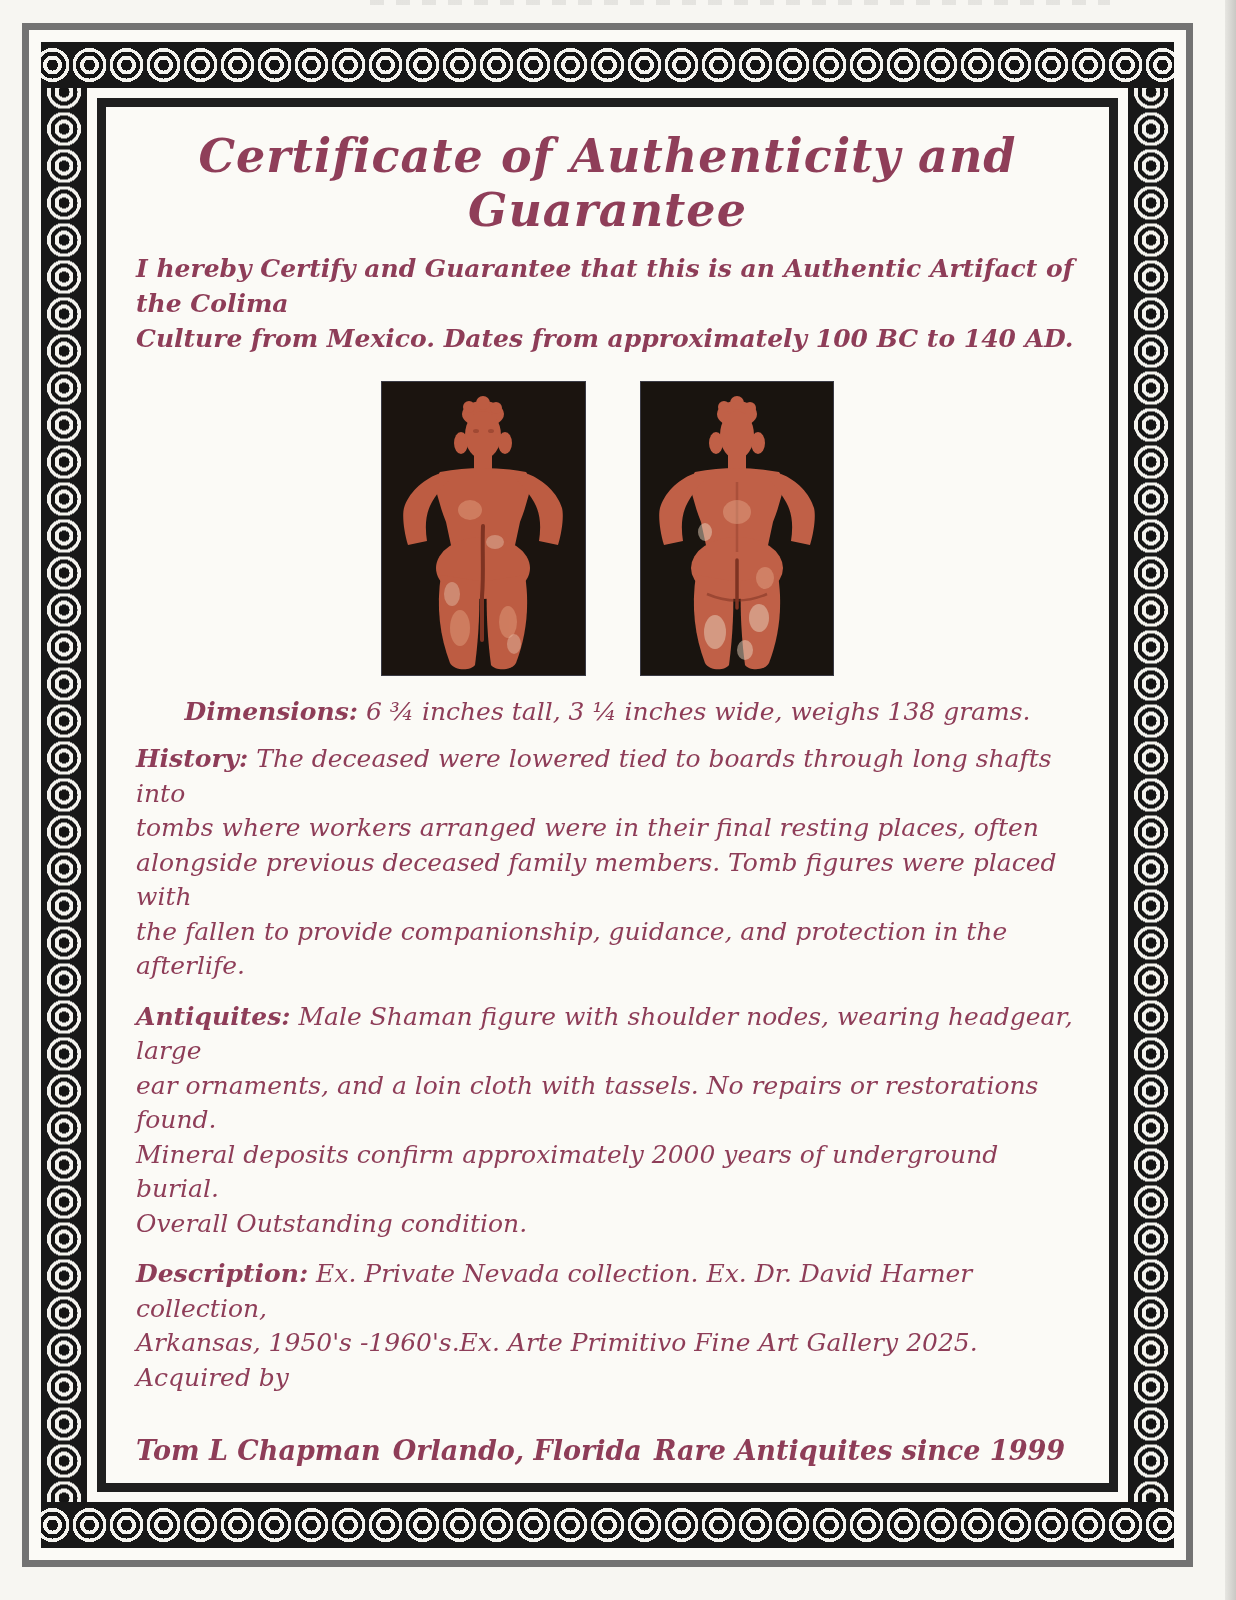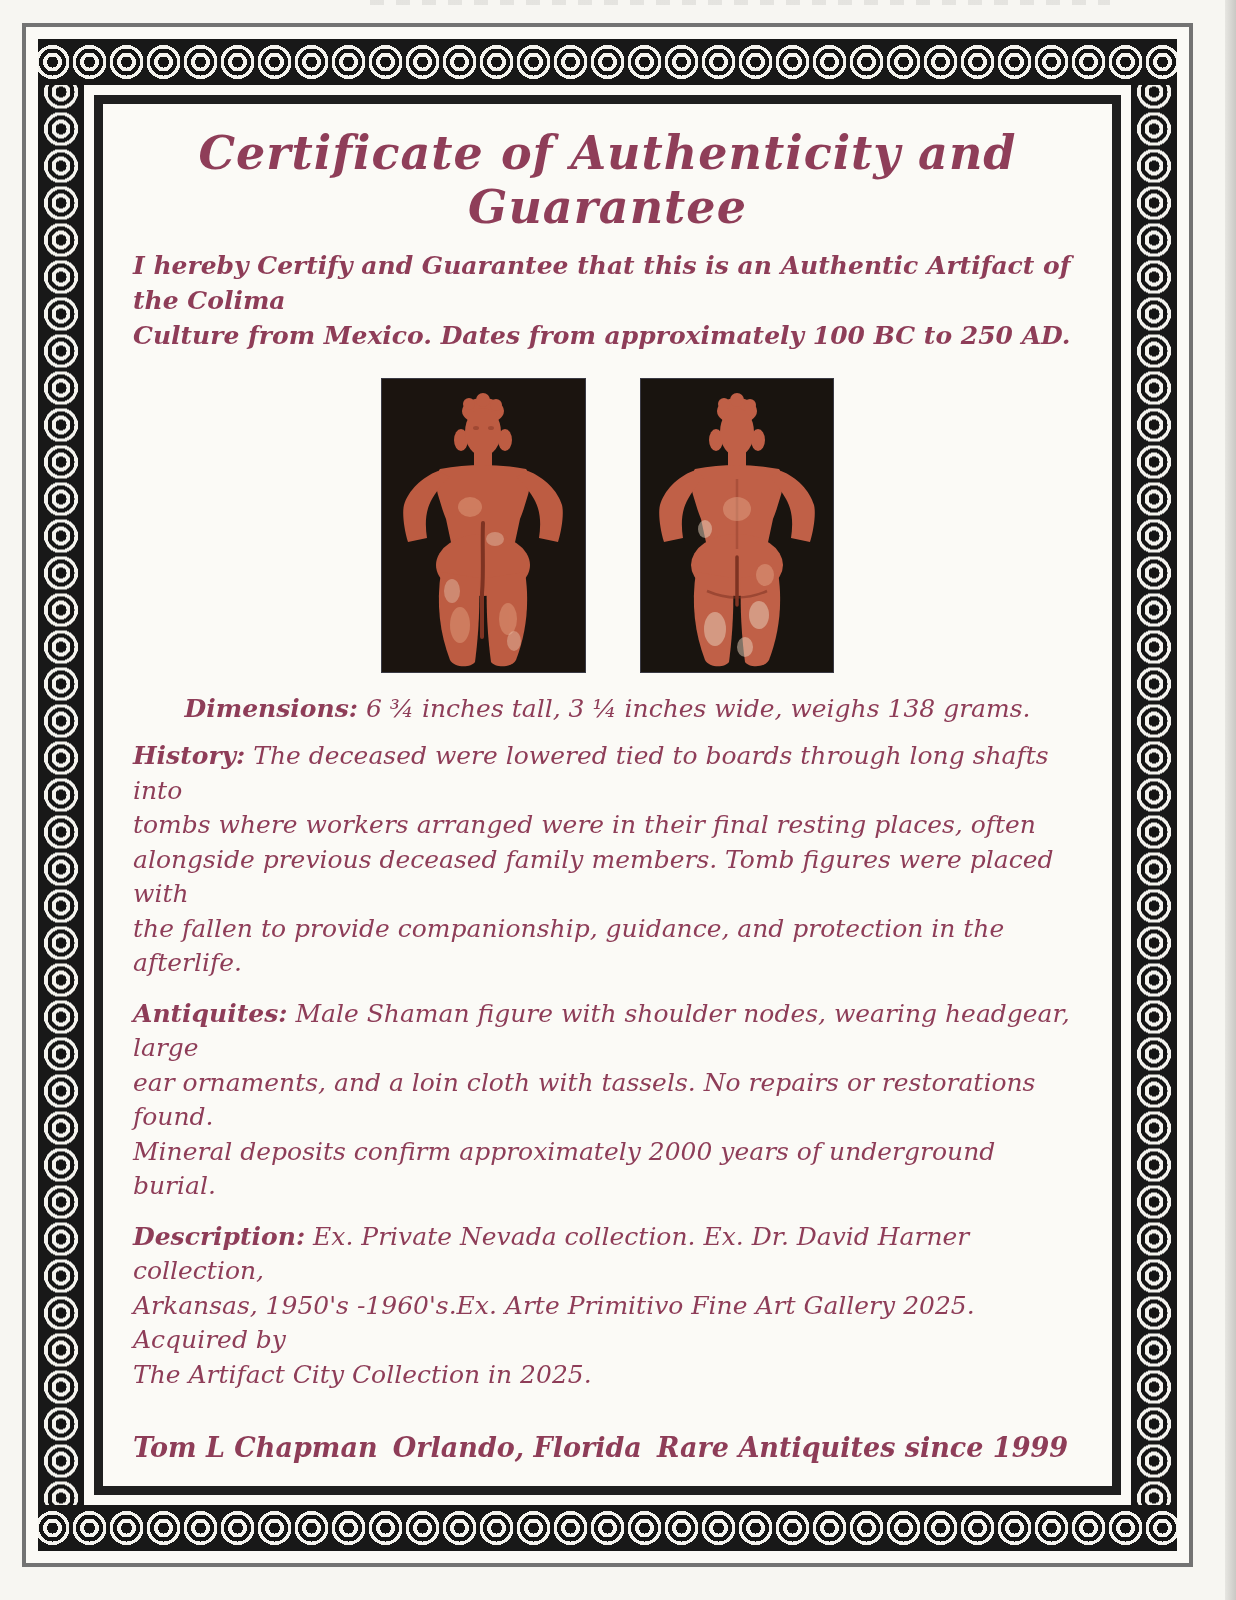--- a/index.html
+++ b/index.html
@@ -10,21 +10,21 @@
   }
   
   .scan-edge-right{position:absolute;right:0;top:0;width:11px;height:100%;
     background:linear-gradient(90deg,#e7e6e2,#c9c8c4);}
   .scan-top-speck{position:absolute;left:370px;top:0;width:740px;height:5px;
     background:repeating-linear-gradient(90deg,#dddcd8 0 14px,transparent 14px 26px);opacity:.7;}
 
   
   .frame-outer{
     position:absolute;left:22px;top:23px;width:1171px;height:1544px;
-    border:4px solid #737373;box-sizing:border-box;background:#fbfaf6;
+    border:7px solid #737373;box-sizing:border-box;background:#fbfaf6;
   }
   
   .band{position:absolute;background-color:#181818;}
   .band.h{left:12px;right:12px;height:46px;
     background-image:radial-gradient(circle, #141414 0 5.5px, #f4f3ee 5.5px 9.5px, #141414 9.5px 13.5px, #f4f3ee 13.5px 17px, transparent 17px);
     background-size:37px 46px;background-position:center;}
   .band.v{top:58px;bottom:58px;width:46px;
     background-image:radial-gradient(circle, #141414 0 5.5px, #f4f3ee 5.5px 9.5px, #141414 9.5px 13.5px, #f4f3ee 13.5px 17px, transparent 17px);
     background-size:46px 37px;background-position:center;}
   .band.top{top:12px;} .band.bottom{bottom:12px;}
@@ -70,21 +70,21 @@
   <div class="band v left"></div>
   <div class="band v right"></div>
 
   <div class="content-box">
     <div class="content">
 
       <div class="title">Certificate of Authenticity and Guarantee</div>
 
       <div class="statement">
         <span>I hereby Certify and Guarantee that this is an Authentic Artifact of the Colima</span><br>
-        <span>Culture from Mexico. Dates from approximately 100 BC to 250 AD.</span>
+        <span>Culture from Mexico. Dates from approximately 100 BC to 140 AD.</span>
       </div>
 
       <div class="photos">
         <div class="photo">
           <svg viewBox="0 0 203 293">
             <rect width="203" height="293" fill="#17110d"></rect>
             <rect width="203" height="293" fill="#221a14" opacity="0.35"></rect>
             <g fill="#bd5c42">
               <ellipse cx="101" cy="32" rx="21" ry="13"></ellipse>
               <circle cx="87" cy="25" r="6"></circle>
@@ -166,27 +166,27 @@
         <span>tombs where workers arranged were in their final resting places, often</span><br>
         <span>alongside previous deceased family members. Tomb figures were placed with</span><br>
         <span>the fallen to provide companionship, guidance, and protection in the afterlife.</span>
       </div>
 
       <div class="para">
         <span class="label">Antiquites:</span>
         <span>Male Shaman figure with shoulder nodes, wearing headgear, large</span><br>
         <span>ear ornaments, and a loin cloth with tassels. No repairs or restorations found.</span><br>
         <span>Mineral deposits confirm approximately 2000 years of underground burial.</span><br>
+        <span>Overall Outstanding condition.</span>
       </div>
 
       <div class="para">
         <span class="label">Description:</span>
         <span>Ex. Private Nevada collection. Ex. Dr. David Harner collection,</span><br>
         <span>Arkansas, 1950's -1960's.Ex. Arte Primitivo Fine Art Gallery 2025. Acquired by</span><br>
-        <span>The Artifact City Collection in 2025.</span>
       </div>
 
       <div class="names-row">
         <span>Tom L Chapman</span>
         <span>Orlando, Florida</span>
         <span>Rare Antiquites since 1999</span>
       </div>
 
     </div>
   </div>

